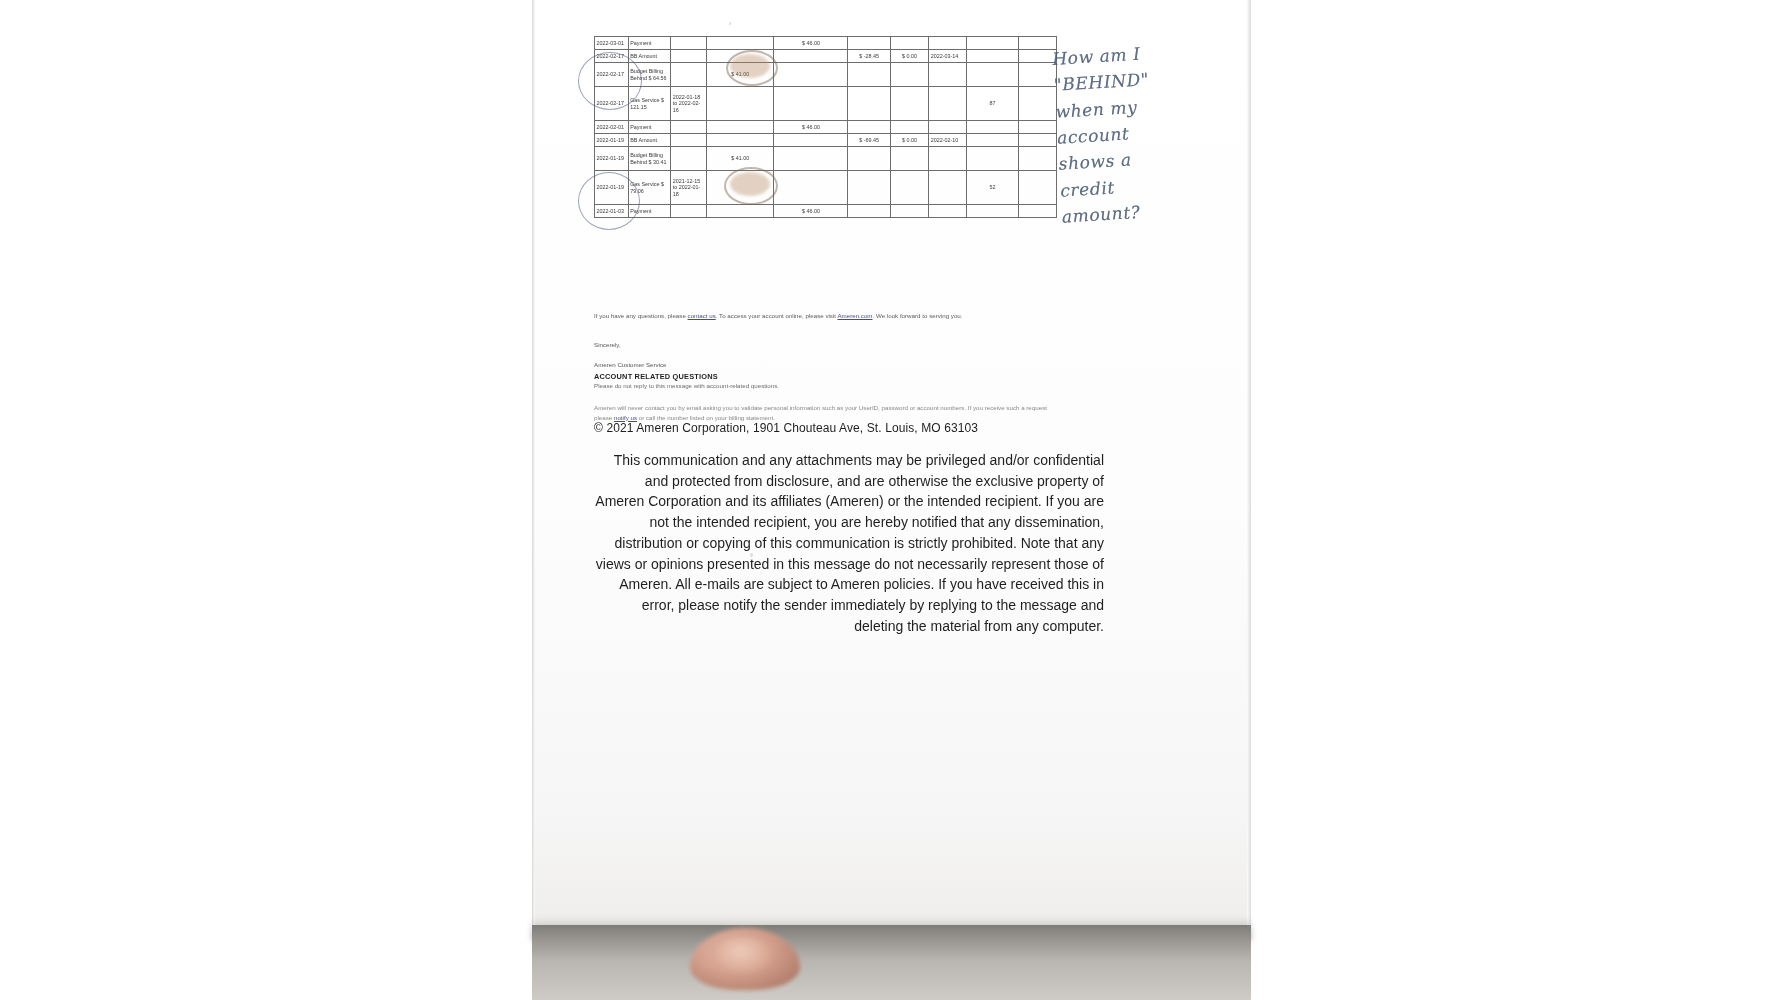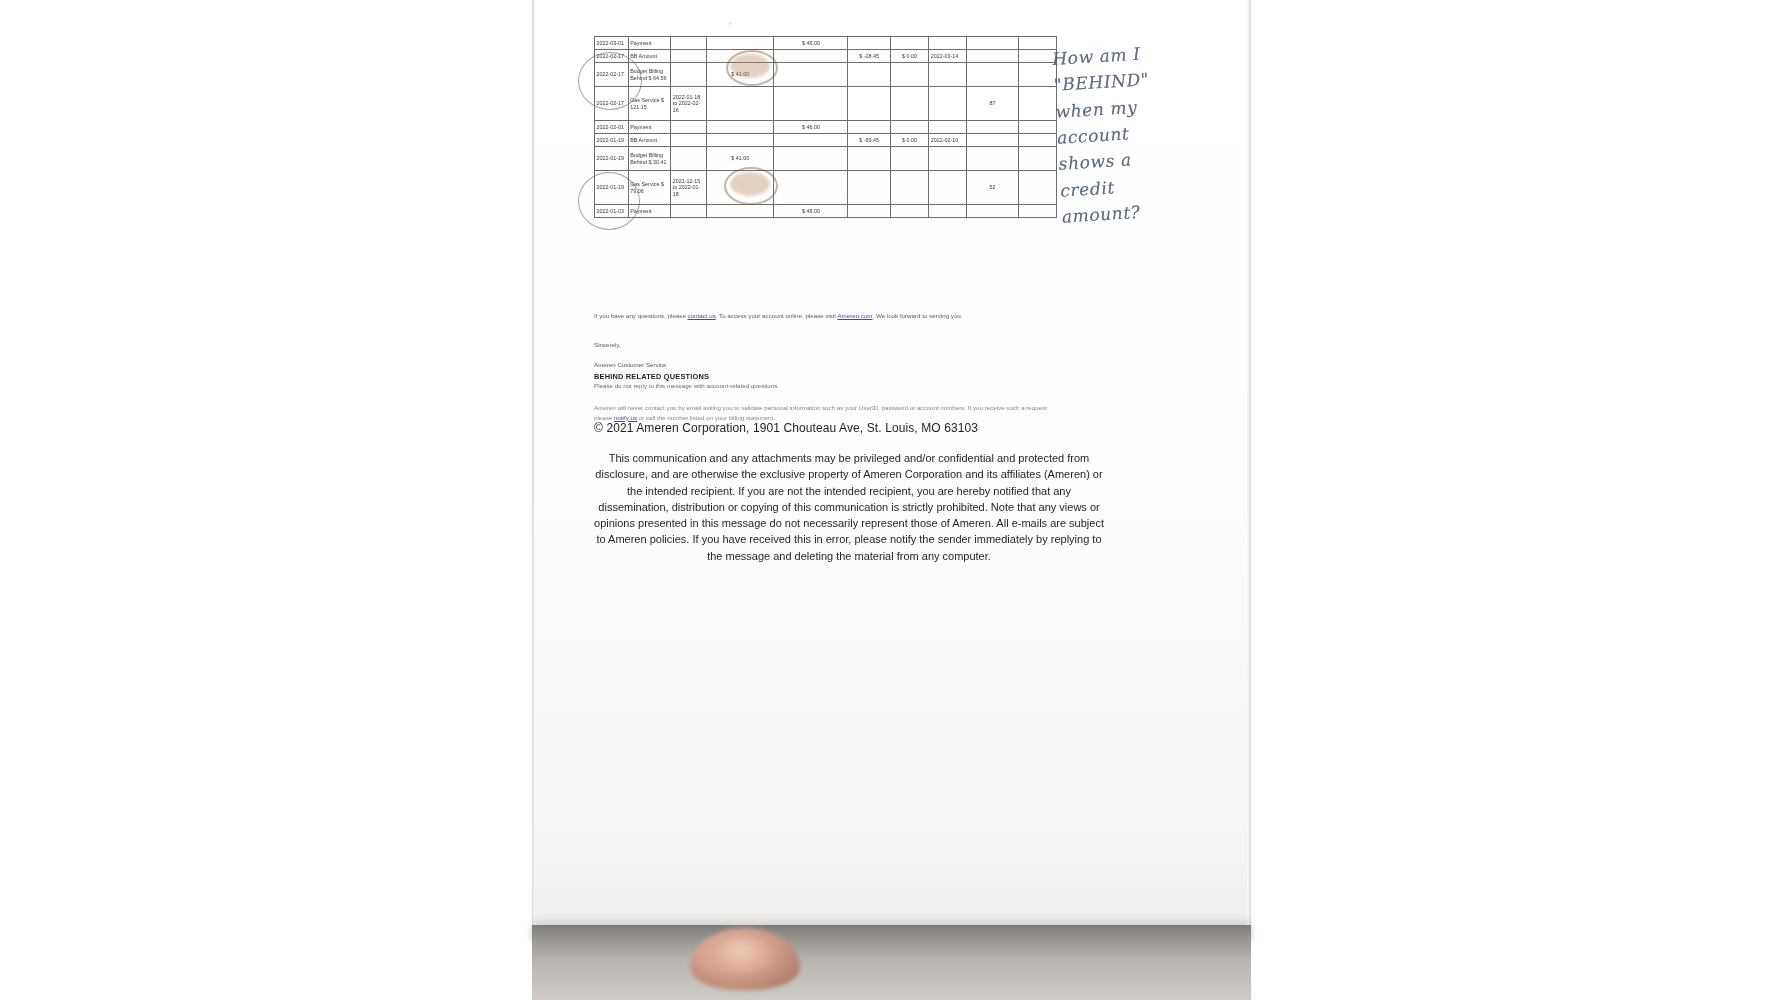--- a/index.html
+++ b/index.html
@@ -197,24 +197,24 @@
     position: absolute;
     left: 62px; top: 421px;
     font-size: 12px;
     color: #1e1e1e;
     letter-spacing: 0.1px;
   }
   .legal {
     position: absolute;
     left: 62px; top: 450px;
     width: 510px;
-    font-size: 11px;
+    font-size: 14px;
     line-height: 1.48;
     color: #1f1f1f;
-    text-align: center;
+    text-align: right;
   }
   .link { color: #4a4a88; text-decoration: underline; }
   .speck {
     position: absolute;
     width: 3px; height: 4px;
     background: #cfcfcf;
     border-radius: 50%;
     opacity: 0.7;
   }
 </style>
@@ -365,21 +365,21 @@
       <div>amount?</div>
     </div>
 
     <div class="para p-contact">
       <span>If you have any questions, please </span><a class="link" href="#">contact us</a><span>. To access your account online, please visit </span><a class="link" href="#">Ameren.com</a><span>. We look forward to serving you.</span>
     </div>
 
     <div class="para p-sincerely">Sincerely,</div>
     <div class="para p-signoff">Ameren Customer Service</div>
 
-    <div class="p-arq-title">BEHIND RELATED QUESTIONS</div>
+    <div class="p-arq-title">ACCOUNT RELATED QUESTIONS</div>
     <div class="para p-arq-sub">Please do not reply to this message with account-related questions.</div>
 
     <div class="para p-never">
       <span>Ameren will never contact you by email asking you to validate personal information such as your UserID, password or account numbers. If you receive such a request please </span><a class="link" href="#">notify us</a><span> or call the number listed on your billing statement.</span>
     </div>
 
     <div class="copyright">© 2021 Ameren Corporation, 1901 Chouteau Ave, St. Louis, MO 63103</div>
 
     <div class="legal">This communication and any attachments may be privileged and/or confidential and protected from disclosure, and are otherwise the exclusive property of Ameren Corporation and its affiliates (Ameren) or the intended recipient. If you are not the intended recipient, you are hereby notified that any dissemination, distribution or copying of this communication is strictly prohibited. Note that any views or opinions presented in this message do not necessarily represent those of Ameren. All e-mails are subject to Ameren policies. If you have received this in error, please notify the sender immediately by replying to the message and deleting the material from any computer.</div>
 

